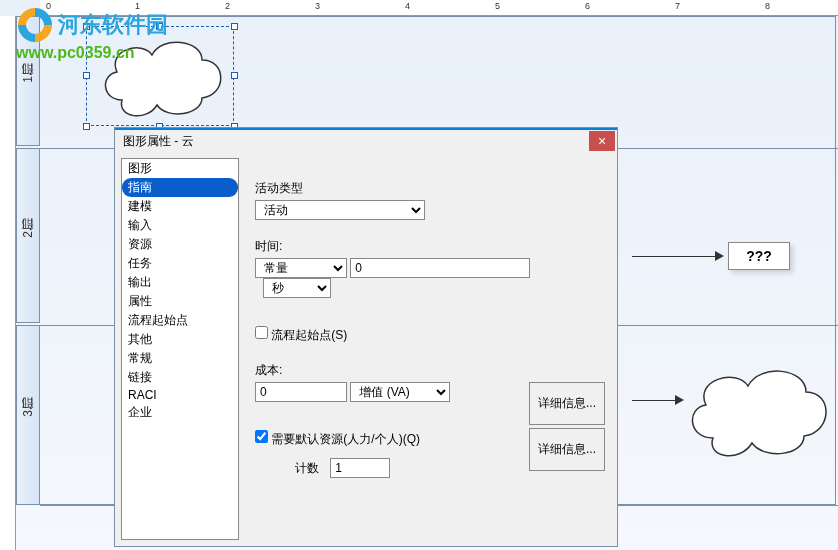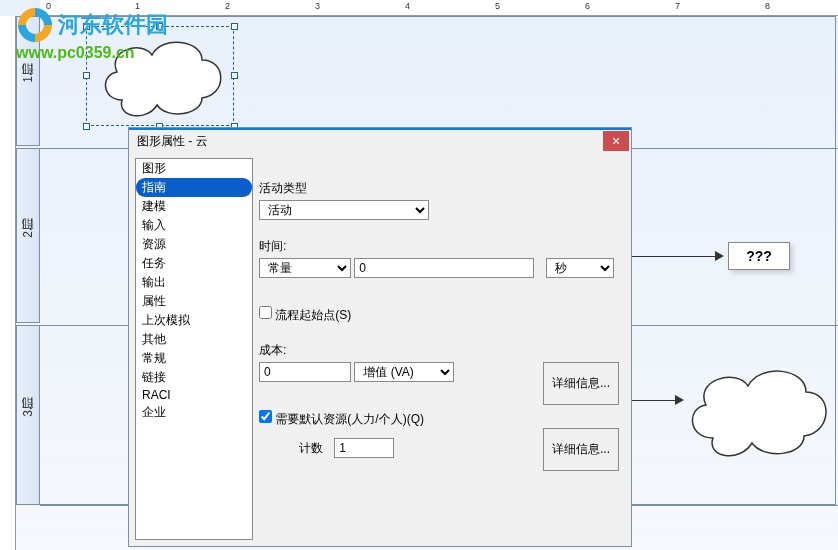--- a/index.html
+++ b/index.html
@@ -23,25 +23,25 @@
   .cloud { position: absolute; }
   .cloud svg { display: block; }
   .sel-handle { position: absolute; width: 7px; height: 7px; background: #fff; border: 1px solid #1a5fb4; }
   .sel-box { position: absolute; border: 1px dashed #1a5fb4; }
 
   .arrow-line { position: absolute; border-top: 1.5px solid #333; }
   .arrow-head { position: absolute; width: 0; height: 0; border-left: 9px solid #333; border-top: 5px solid transparent; border-bottom: 5px solid transparent; }
   .question-box { position: absolute; width: 62px; height: 28px; background: #fff; border: 1px solid #888; display: flex; align-items: center; justify-content: center; font-weight: bold; font-size: 14px; box-shadow: 3px 3px 5px rgba(0,0,0,0.15); }
 
   
-  .dialog { position: absolute; left: 128px; top: 127px; width: 504px; height: 420px; background: #f0f0f0; border: 1px solid #7b8fa8; }
+  .dialog { position: absolute; left: 114px; top: 127px; width: 504px; height: 420px; background: #f0f0f0; border: 1px solid #7b8fa8; }
   .dlg-title { height: 24px; display: flex; align-items: center; justify-content: space-between; padding-left: 8px; border-top: 2px solid #0a7dd8; }
   .dlg-title span { font-size: 12px; }
   .dlg-close { width: 26px; height: 20px; background: #c94f4f; color: #fff; display: flex; align-items: center; justify-content: center; font-size: 14px; cursor: pointer; margin-right: 2px; }
-  .dlg-body { display: flex; height: calc(100% - 24px); padding: 6px; gap: 0; }
+  .dlg-body { display: flex; height: calc(100% - 24px); padding: 6px; gap: 10px; }
   
   .sidebar { width: 118px; background: #fff; border: 1px solid #888; }
   .sidebar .item { padding: 1px 6px; cursor: pointer; font-size: 12px; }
   .sidebar .item.sel { background: #0a5ecb; color: #fff; border-radius: 9px; }
   
   .form { flex: 1; padding: 4px 6px; position: relative; }
   .form label { display: block; margin-bottom: 3px; font-size: 12px; margin-top: 18px; }
   .form select, .form input[type=text] { border: 1px solid #888; padding: 1px 4px; font-size: 12px; height: 20px; background: #fff; }
   .form .row { margin-bottom: 10px; }
   .form button { padding: 12px 8px; font-size: 12px; background: #f0f0f0; border: 1px solid #888; cursor: pointer; }
@@ -129,21 +129,21 @@
   <div class="dlg-body">
     <div class="sidebar">
       <div class="item">图形</div>
       <div class="item sel">指南</div>
       <div class="item">建模</div>
       <div class="item">输入</div>
       <div class="item">资源</div>
       <div class="item">任务</div>
       <div class="item">输出</div>
       <div class="item">属性</div>
-      <div class="item">上次模拟</div>
+      <div class="item">流程起始点</div>
       <div class="item">其他</div>
       <div class="item">常规</div>
       <div class="item">链接</div>
       <div class="item">RACI</div>
       <div class="item">企业</div>
     </div>
 
     <div class="form">
       <div class="row">
         <label>活动类型</label>

